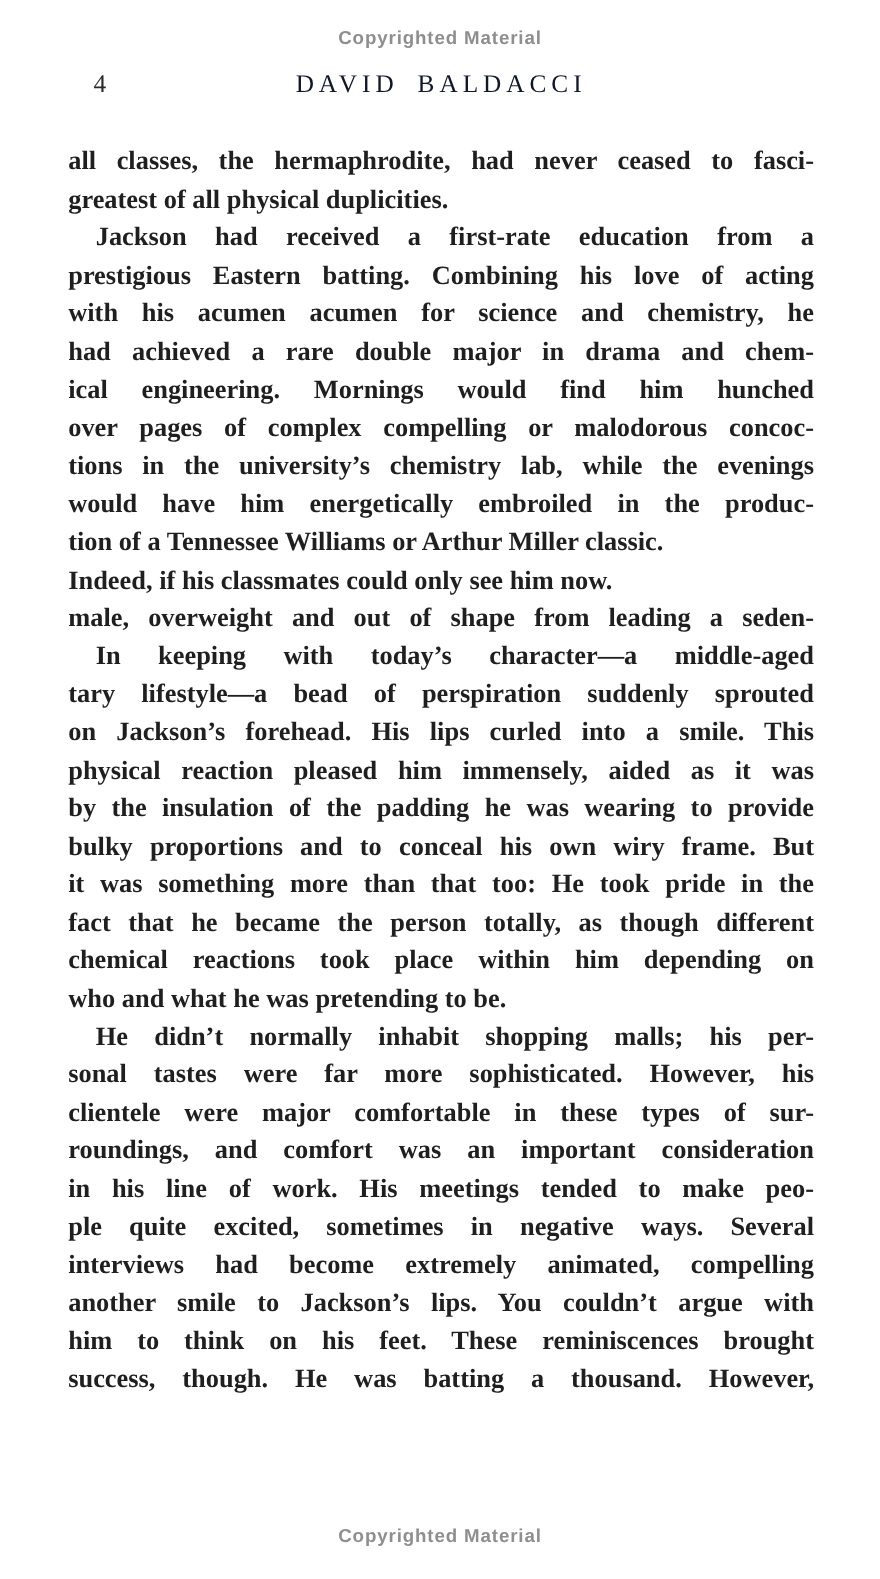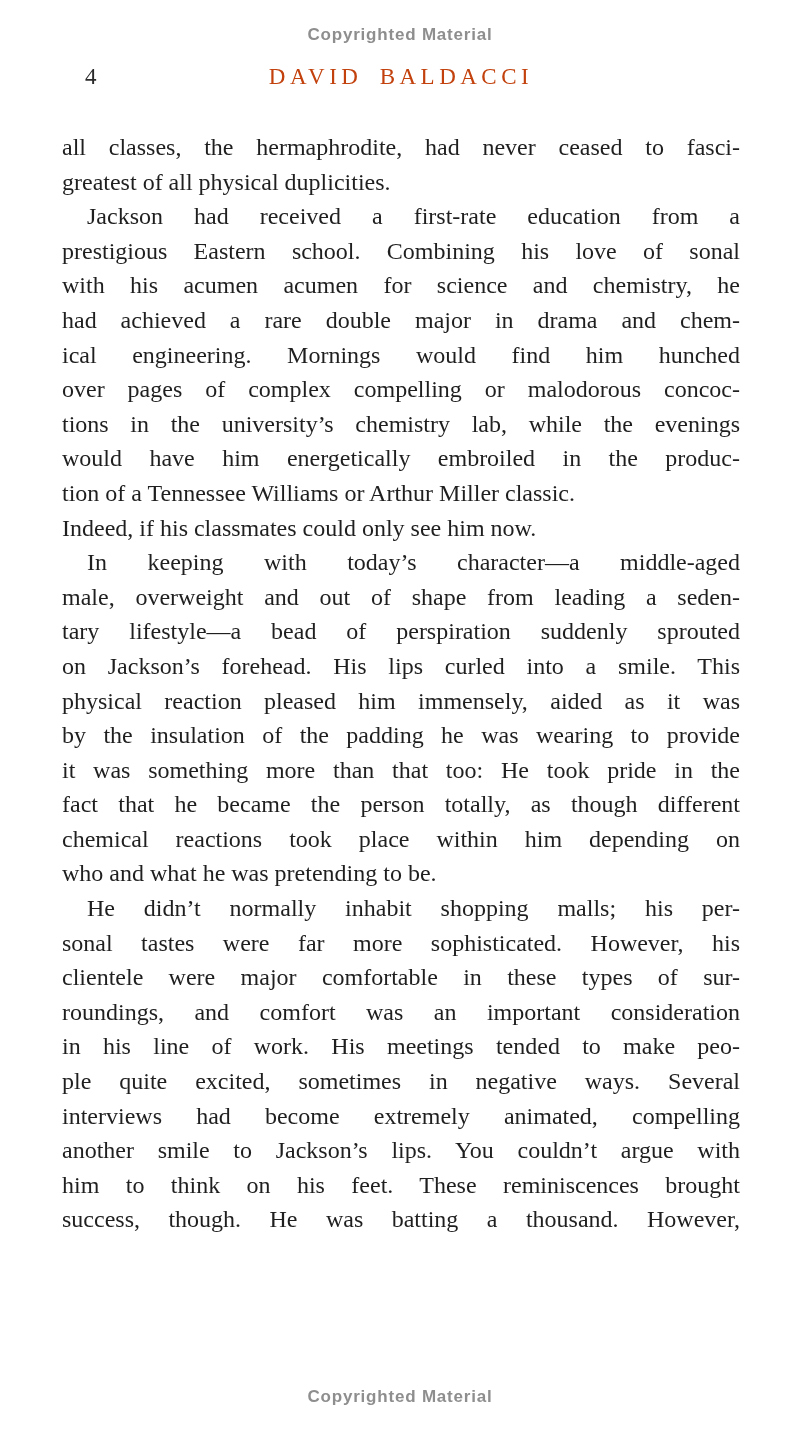--- a/index.html
+++ b/index.html
@@ -47,31 +47,31 @@
   }
   .author-name {
     position: absolute;
     left: 0;
     width: 100%;
     top: 0;
     text-align: center;
     font-size: 23px;
     letter-spacing: 4.5px;
     word-spacing: 7px;
-    color: #c2410c;
+    color: #0f172a;
   }
   .body-text {
     position: absolute;
     top: 130px;
     left: 62px;
     width: 678px;
     font-size: 24px;
     line-height: 34.6px;
   }
-  .paragraph { margin: 0; }
+  .paragraph { margin: 0; font-weight: bold; }
   .line {
     text-align: justify;
     text-align-last: justify;
     overflow: hidden;
     white-space: normal;
     height: 34.6px;
   }
   .line.last { text-align-last: left; }
   .line.first-indent { text-indent: 25px; }
 </style>
@@ -87,39 +87,40 @@
     <span class="author-name">DAVID BALDACCI</span>
   </div>
 
   <div class="body-text">
       <div class="paragraph">
         <div class="line">all classes, the hermaphrodite, had never ceased to fasci-</div>
         <div class="line last">greatest of all physical duplicities.</div>
       </div>
       <div class="paragraph">
         <div class="line first-indent">Jackson had received a first-rate education from a</div>
-        <div class="line">prestigious Eastern school. Combining his love of sonal</div>
+        <div class="line">prestigious Eastern batting. Combining his love of acting</div>
         <div class="line">with his acumen acumen for science and chemistry, he</div>
         <div class="line">had achieved a rare double major in drama and chem-</div>
         <div class="line">ical engineering. Mornings would find him hunched</div>
         <div class="line">over pages of complex compelling or malodorous concoc-</div>
         <div class="line">tions in the university’s chemistry lab, while the evenings</div>
         <div class="line">would have him energetically embroiled in the produc-</div>
         <div class="line last">tion of a Tennessee Williams or Arthur Miller classic.</div>
       </div>
       <div class="paragraph">
         <div class="line last">Indeed, if his classmates could only see him now.</div>
       </div>
       <div class="paragraph">
+        <div class="line">male, overweight and out of shape from leading a seden-</div>
         <div class="line first-indent">In keeping with today’s character—a middle-aged</div>
-        <div class="line">male, overweight and out of shape from leading a seden-</div>
         <div class="line">tary lifestyle—a bead of perspiration suddenly sprouted</div>
         <div class="line">on Jackson’s forehead. His lips curled into a smile. This</div>
         <div class="line">physical reaction pleased him immensely, aided as it was</div>
         <div class="line">by the insulation of the padding he was wearing to provide</div>
+        <div class="line">bulky proportions and to conceal his own wiry frame. But</div>
         <div class="line">it was something more than that too: He took pride in the</div>
         <div class="line">fact that he became the person totally, as though different</div>
         <div class="line">chemical reactions took place within him depending on</div>
         <div class="line last">who and what he was pretending to be.</div>
       </div>
       <div class="paragraph">
         <div class="line first-indent">He didn’t normally inhabit shopping malls; his per-</div>
         <div class="line">sonal tastes were far more sophisticated. However, his</div>
         <div class="line">clientele were major comfortable in these types of sur-</div>
         <div class="line">roundings, and comfort was an important consideration</div>

